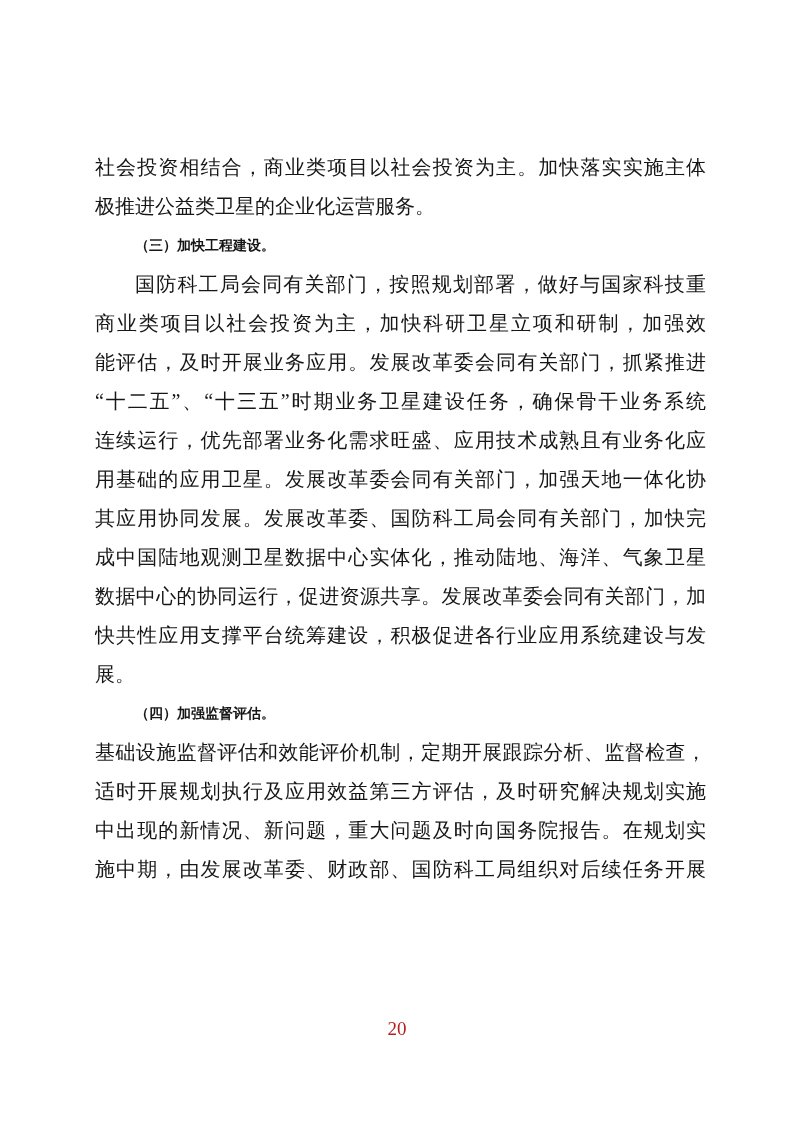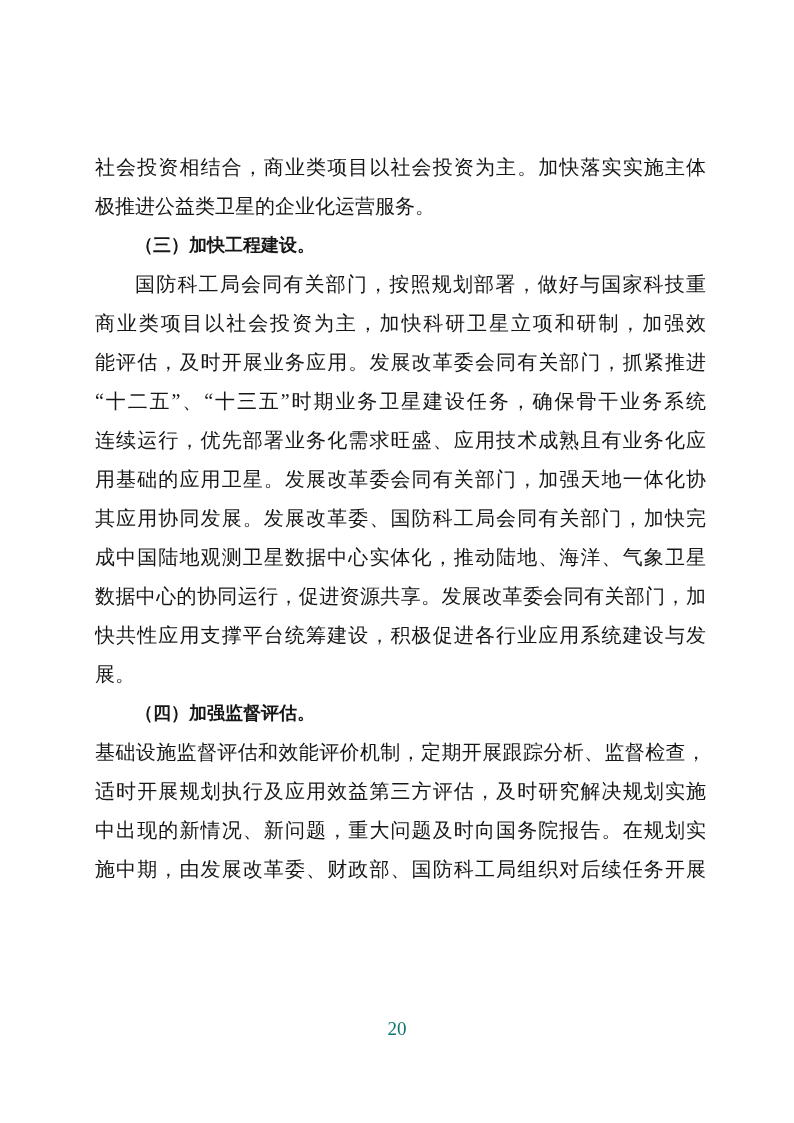--- a/index.html
+++ b/index.html
@@ -38,33 +38,33 @@
   .line.indent {
     padding-left: 40px;
   }
   .line.last {
     text-align: right;
     text-align-last: left;
   }
   .line.heading {
     font-family: "Liberation Sans", "DejaVu Sans", sans-serif;
     font-weight: bold;
-    font-size: 18px;
+    font-size: 14px;
     text-align: left;
     text-align-last: left;
   }
   .page-number {
     position: absolute;
     top: 1002px;
     left: 0;
     width: 100%;
     text-align: center;
     font-family: "Liberation Serif", "DejaVu Serif", serif;
     font-size: 19px;
-    color: #0f766e;
+    color: #b91c1c;
   }
 </style>
 </head>
 <body>
 
 <div class="page">
   <main class="text-block" id="text-block">
       <div class="line body justify">社会投资相结合，商业类项目以社会投资为主。加快落实实施主体</div>
       <div class="line body last">极推进公益类卫星的企业化运营服务。</div>
       <div class="line heading indent last">（三）加快工程建设。</div>

